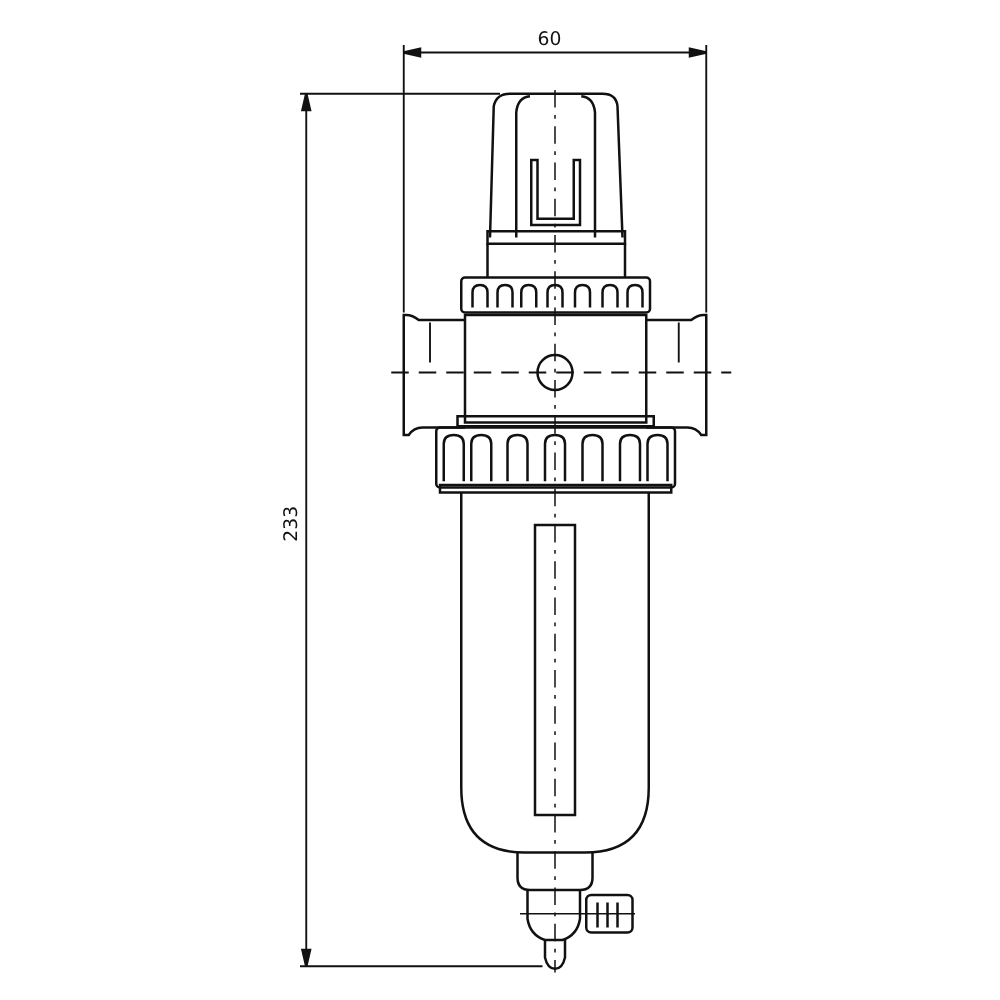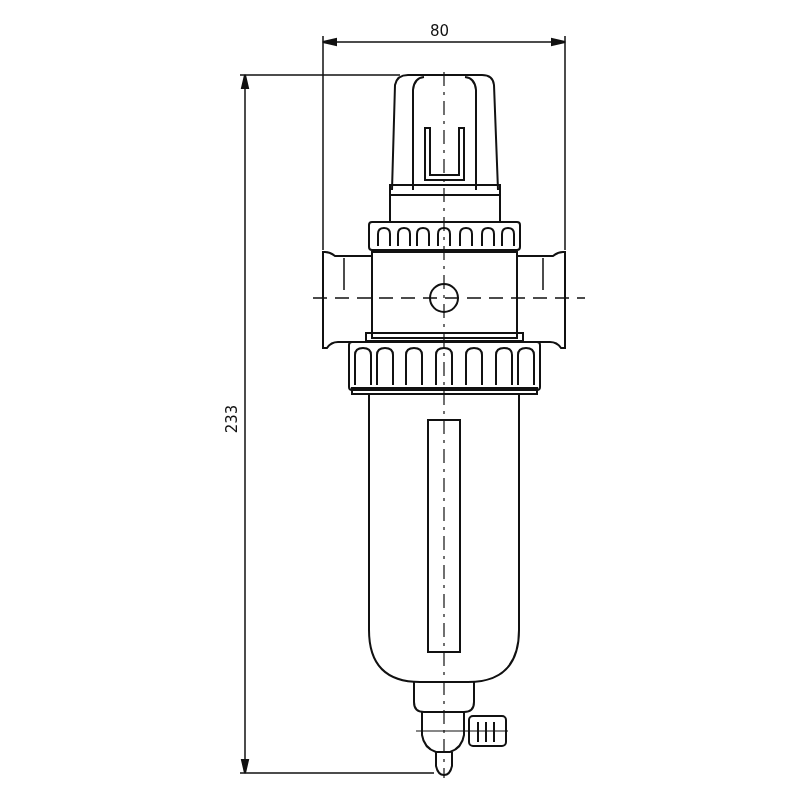--- a/index.html
+++ b/index.html
@@ -88,14 +88,14 @@
       <path d="M436,752 L436,766 Q438,775 444,775 Q450,775 452,766 L452,752"></path>
       <rect x="469" y="716" width="37" height="30" rx="4"></rect>
       <line x1="478" y1="722" x2="478" y2="742"></line>
       <line x1="486" y1="722" x2="486" y2="742"></line>
       <line x1="494" y1="722" x2="494" y2="742"></line>
       <line x1="416" y1="731" x2="508" y2="731" stroke-width="1.2"></line>
     </g>
   </g>
 </svg>
 
-<div class="dim-label" id="dim-width-label">80</div>
+<div class="dim-label" id="dim-width-label">60</div>
 <div class="dim-label" id="dim-height-label">233</div>
 
 </body></html>

